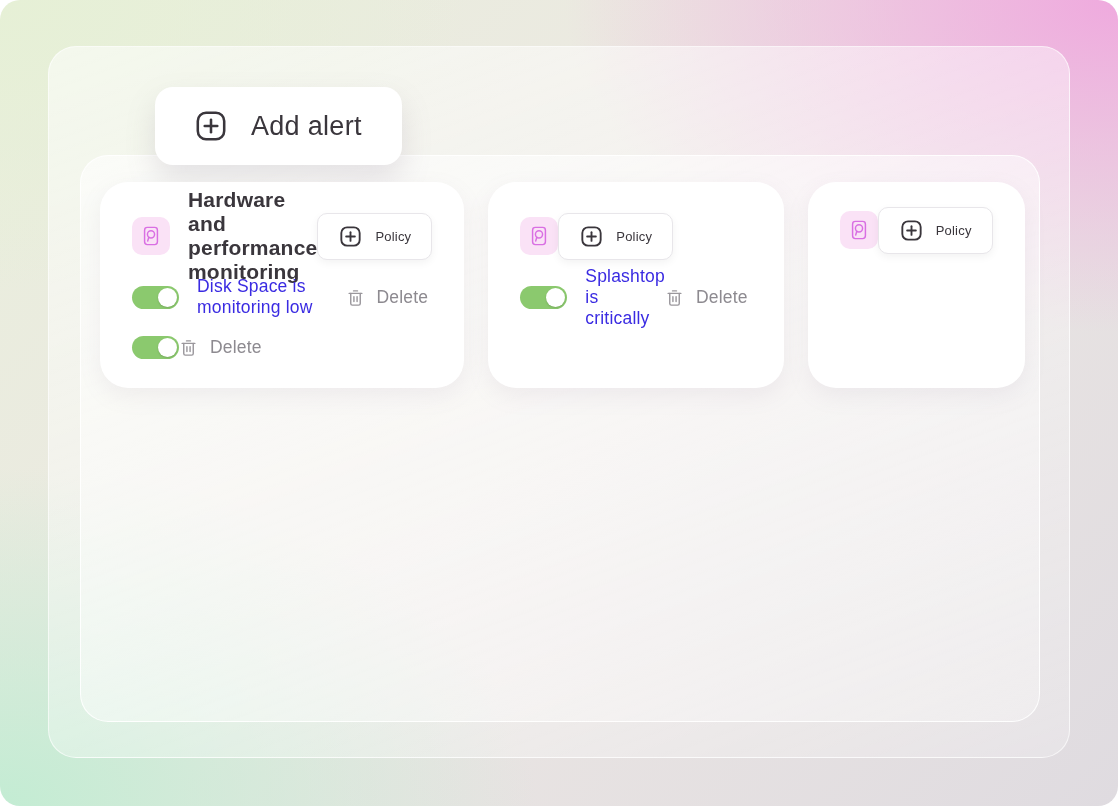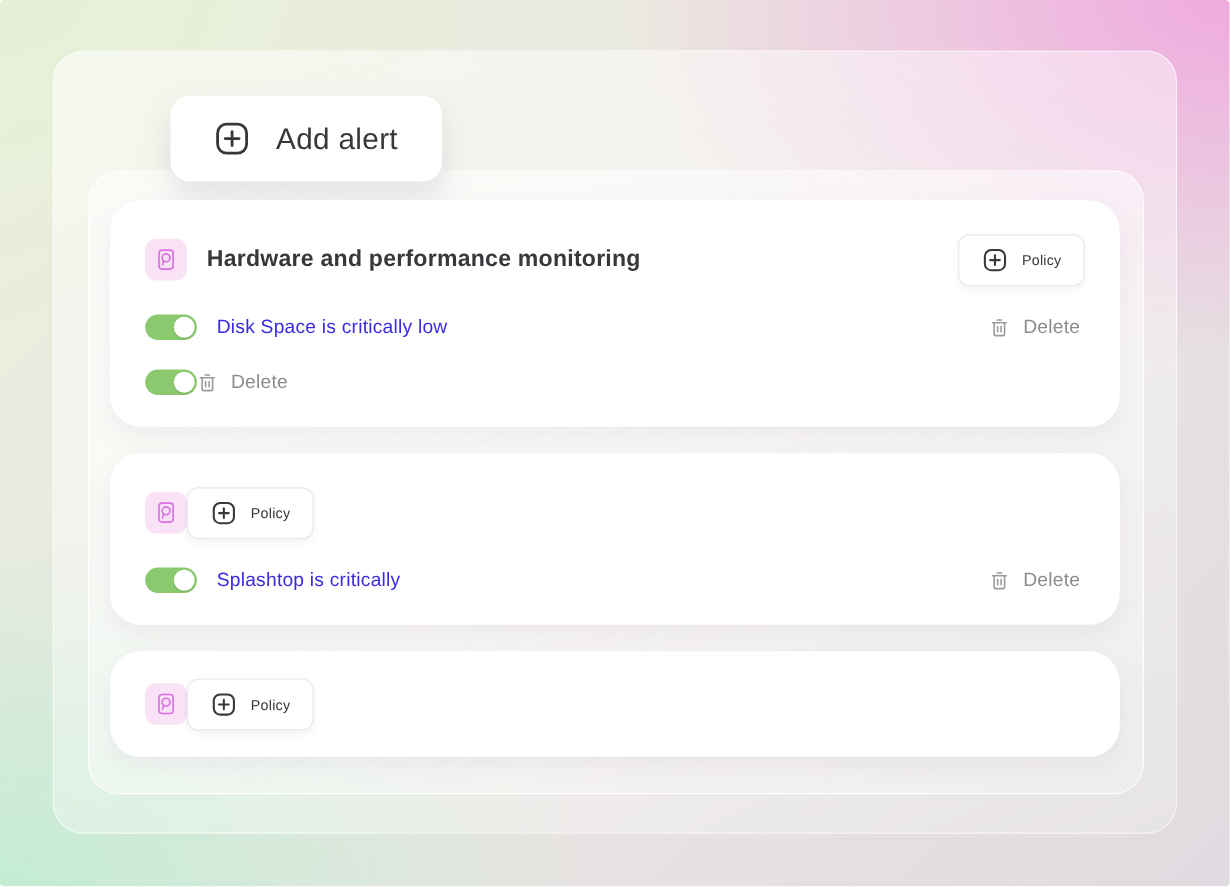--- a/index.html
+++ b/index.html
@@ -7,38 +7,38 @@
     --toggle-green:#8bc96e;
     --icon-pink:#d96fe3;
     --icon-pink-bg:#fae2f6;
     --text-dark:#3a363c;
     --text-gray:#8d8a90;
     --border-light:#e8e6ea;
   }
   *{margin:0;padding:0;box-sizing:border-box;}
   html,body{width:1118px;height:806px;overflow:hidden;background:#fff;
     font-family:"Liberation Sans","DejaVu Sans",sans-serif;}
-  .screen{position:relative;width:1118px;height:806px;border-radius:4px;overflow:hidden;
+  .screen{position:relative;width:1118px;height:806px;border-radius:20px;overflow:hidden;
     background:
       radial-gradient(90% 75% at 100% 0%, #efaade 0%, rgba(239,170,222,0) 55%),
       radial-gradient(80% 70% at 0% 100%, #c3ecd3 0%, rgba(195,236,211,0) 60%),
       radial-gradient(70% 60% at 0% 0%, #e6f0d6 0%, rgba(230,240,214,0) 60%),
       linear-gradient(135deg,#e9efdc 0%,#ece7e3 50%,#dfdbe0 100%);}
   .outer-panel{position:absolute;left:48px;top:46px;width:1022px;height:712px;border-radius:28px;
     background:linear-gradient(160deg,rgba(255,255,255,.55),rgba(255,255,255,.22));
     border:1px solid rgba(255,255,255,.65);}
   .inner-panel{position:absolute;left:80px;top:155px;width:960px;height:567px;border-radius:28px;
     background:linear-gradient(160deg,rgba(255,255,255,.6),rgba(255,255,255,.3));
     border:1.5px solid rgba(255,255,255,.9);}
   .add-alert{position:absolute;left:155px;top:87px;width:247px;height:78px;border-radius:18px;
     background:#fff;border:none;cursor:pointer;display:flex;align-items:center;gap:22px;
     padding:0 0 0 38px;box-shadow:0 14px 30px rgba(130,110,135,.18);}
   .add-alert-label{font-size:27px;font-weight:500;color:var(--text-dark);letter-spacing:.3px;}
   .plus-sq{display:inline-flex;align-items:center;justify-content:center;}
-  .cards{position:absolute;left:100px;top:182px;width:918px;display:flex;flex-direction:column;gap:24px;}
+  .cards{position:absolute;left:100px;top:182px;width:918px;display:flex;gap:24px;}
   .card{background:#fff;border-radius:28px;padding:30px 32px 28px 32px;
     box-shadow:0 8px 22px rgba(150,130,155,.10);}
   .card.compact{padding:24px 32px;}
   .card-header{display:flex;align-items:center;height:48px;}
   .icon-tile{width:38px;height:38px;border-radius:10px;background:var(--icon-pink-bg);
     display:flex;align-items:center;justify-content:center;flex:0 0 auto;}
   .card-title{font-size:21px;font-weight:700;color:var(--text-dark);margin-left:18px;
     letter-spacing:.2px;flex:1 1 auto;}
   .policy-btn{display:flex;align-items:center;gap:12px;height:47px;padding:0 20px;
     background:#fff;border:1px solid var(--border-light);border-radius:10px;cursor:pointer;
@@ -97,21 +97,21 @@
           </svg>
         </span>
         <span class="policy-label">Policy</span>
       </button>
     </div>
     <div class="rows">
   <div class="alert-row">
     <span class="toggle on">
               <span class="knob"></span>
             </span>
-    <span class="alert-label">Disk Space is critically low</span>
+    <span class="alert-label">Disk Space is monitoring low</span>
     <button class="delete-btn">
       <span>
         <svg width="19" height="20" viewBox="0 0 24 24" fill="none" stroke="#9a979c" stroke-width="1.8" stroke-linecap="round">
           <line x1="4" y1="6.2" x2="20" y2="6.2"></line>
           <path d="M6 6.2 L6 19 a2 2 0 0 0 2 2 h8 a2 2 0 0 0 2 -2 L18 6.2"></path>
           <line x1="9.5" y1="3" x2="14.5" y2="3"></line>
           <line x1="10" y1="10.5" x2="10" y2="16.5"></line>
           <line x1="14" y1="10.5" x2="14" y2="16.5"></line>
         </svg>
       </span>

